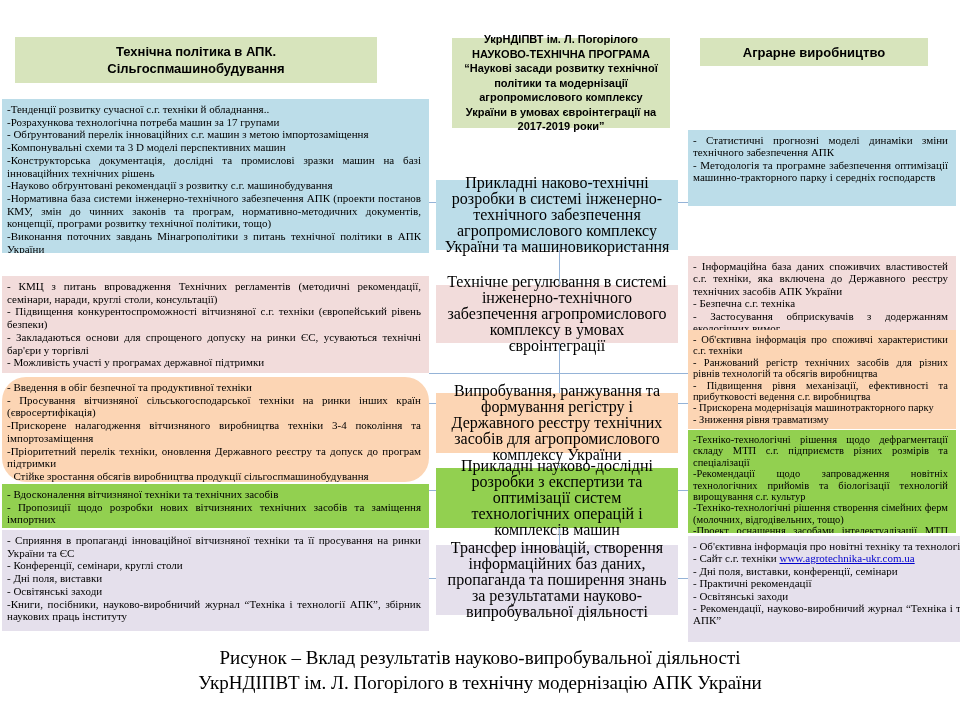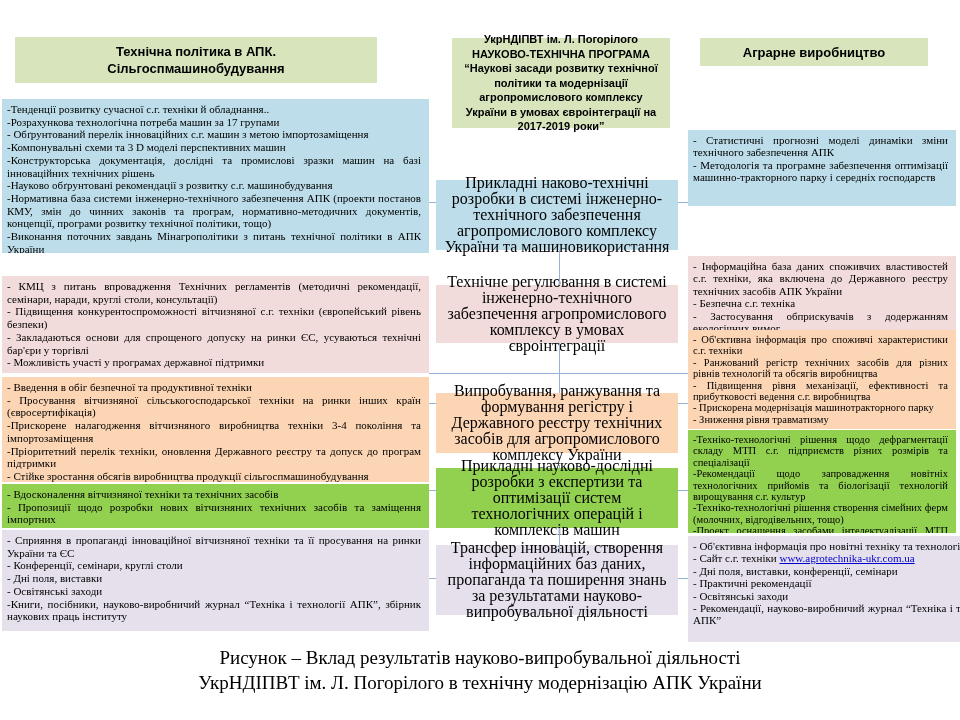--- a/index.html
+++ b/index.html
@@ -75,21 +75,21 @@
       <div class="bullet">-Науково обґрунтовані рекомендації з розвитку с.г. машинобудування</div>
       <div class="bullet">-Нормативна база системи інженерно-технічного забезпечення АПК (проекти постанов КМУ, змін до чинних законів та програм, нормативно-методичних документів, концепції, програми розвитку технічної політики, тощо)</div>
       <div class="bullet">-Виконання поточних завдань Мінагрополітики з питань технічної політики в АПК України</div>
     </div>
   <div class="abs blk left-col bg-pink" style="left:2px; top:276px; width:427px; height:97px;">
       <div class="bullet">- КМЦ з питань впровадження Технічних регламентів (методичні рекомендації, семінари, наради, круглі столи, консультації)</div>
       <div class="bullet">- Підвищення конкурентоспроможності вітчизняної с.г. техніки (європейський рівень безпеки)</div>
       <div class="bullet">- Закладаються основи для спрощеного допуску на ринки ЄС, усуваються технічні бар'єри у торгівлі</div>
       <div class="bullet">- Можливість участі у програмах державної підтримки</div>
     </div>
-  <div class="abs blk left-col bg-orange" style="left:2px; top:377px; width:427px; height:105px;">
+  <div class="abs blk left-col bg-orange" style="left:2px; top:377px; width:427px; height:105px;border-radius:24px;">
       <div class="bullet">- Введення в обіг безпечної та продуктивної техніки</div>
       <div class="bullet">- Просування вітчизняної сільськогосподарської техніки на ринки інших країн (євросертифікація)</div>
       <div class="bullet">-Прискорене налагодження вітчизняного виробництва техніки 3-4 покоління та імпортозаміщення</div>
       <div class="bullet">-Пріоритетний перелік техніки, оновлення Державного реєстру та допуск до програм підтримки</div>
       <div class="bullet">- Стійке зростання обсягів виробництва продукції сільгоспмашинобудування</div>
     </div>
   <div class="abs blk left-col bg-green" style="left:2px; top:484px; width:427px; height:44px;">
       <div class="bullet">- Вдосконалення  вітчизняної техніки  та технічних засобів</div>
       <div class="bullet">- Пропозиції щодо розробки нових вітчизняних технічних засобів та заміщення імпортних</div>
     </div>

